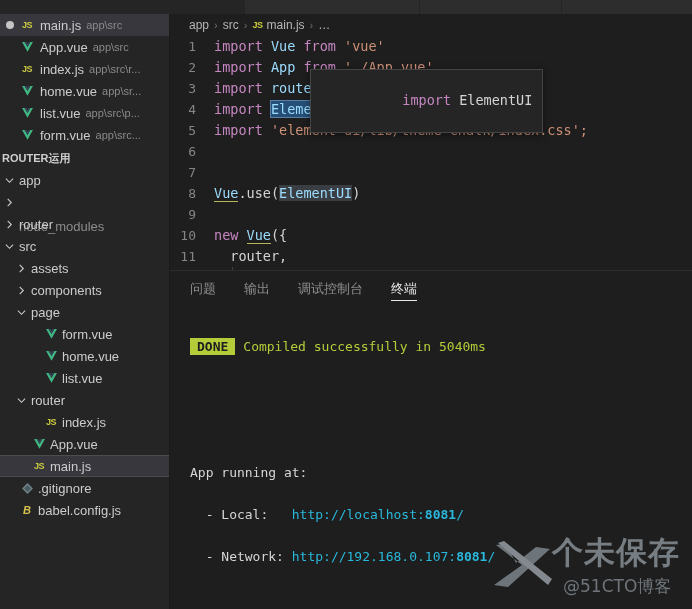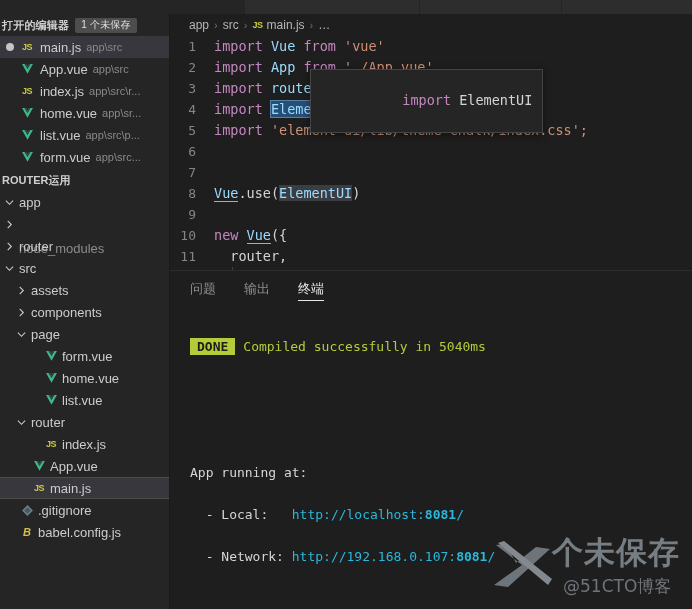--- a/index.html
+++ b/index.html
@@ -187,24 +187,20 @@
     <div class="ts-mid"></div>
     <div class="ts-tabA"></div>
     <div class="ts-tabB"></div>
     <div class="ts-tabC"></div>
   </div>
 
   <div class="body">
 
     <div class="sidebar">
 
-      <div class="oe-header">
-        <span>打开的编辑器</span>
-        <span class="unsaved-badge">1 个未保存</span>
-      </div>
 
       <div class="oe-list" id="open-editors-list">
           <div class="oe-row selected">
             <span class="dot"></span>
             <span class="ico ico-js">JS</span>
             <span class="fname">main.js</span>
             <span class="fpath">app\src</span>
           </div>
           <div class="oe-row">
             <span class="dot blank"></span>
@@ -475,20 +471,21 @@
 
         <div class="hoverpop">
           <span class="t-kw">import</span> <span class="t-plain">ElementUI</span>
         </div>
       </div>
 
       <div class="panel">
         <div class="panel-tabs" id="panel-tabs">
             <div class="ptab">问题</div>
             <div class="ptab">输出</div>
+            <div class="ptab">调试控制台</div>
             <div class="ptab active">终端</div>
           </div>
 
         <div class="terminal">
 <div><span class="done-badge">DONE</span><span class="t-green">Compiled successfully in 5040ms</span></div>
 <div style="height:21px"></div>
 <div style="height:21px"></div>
 <div><span class="t-white">App running at:</span></div>
 <div><span class="t-white">  - Local:   </span><span class="t-cyan">http://localhost:</span><span class="t-cyanb">8081</span><span class="t-cyan">/</span></div>
 <div><span class="t-white">  - Network: </span><span class="t-cyan">http://192.168.0.107:</span><span class="t-cyanb">8081</span><span class="t-cyan">/</span></div>

